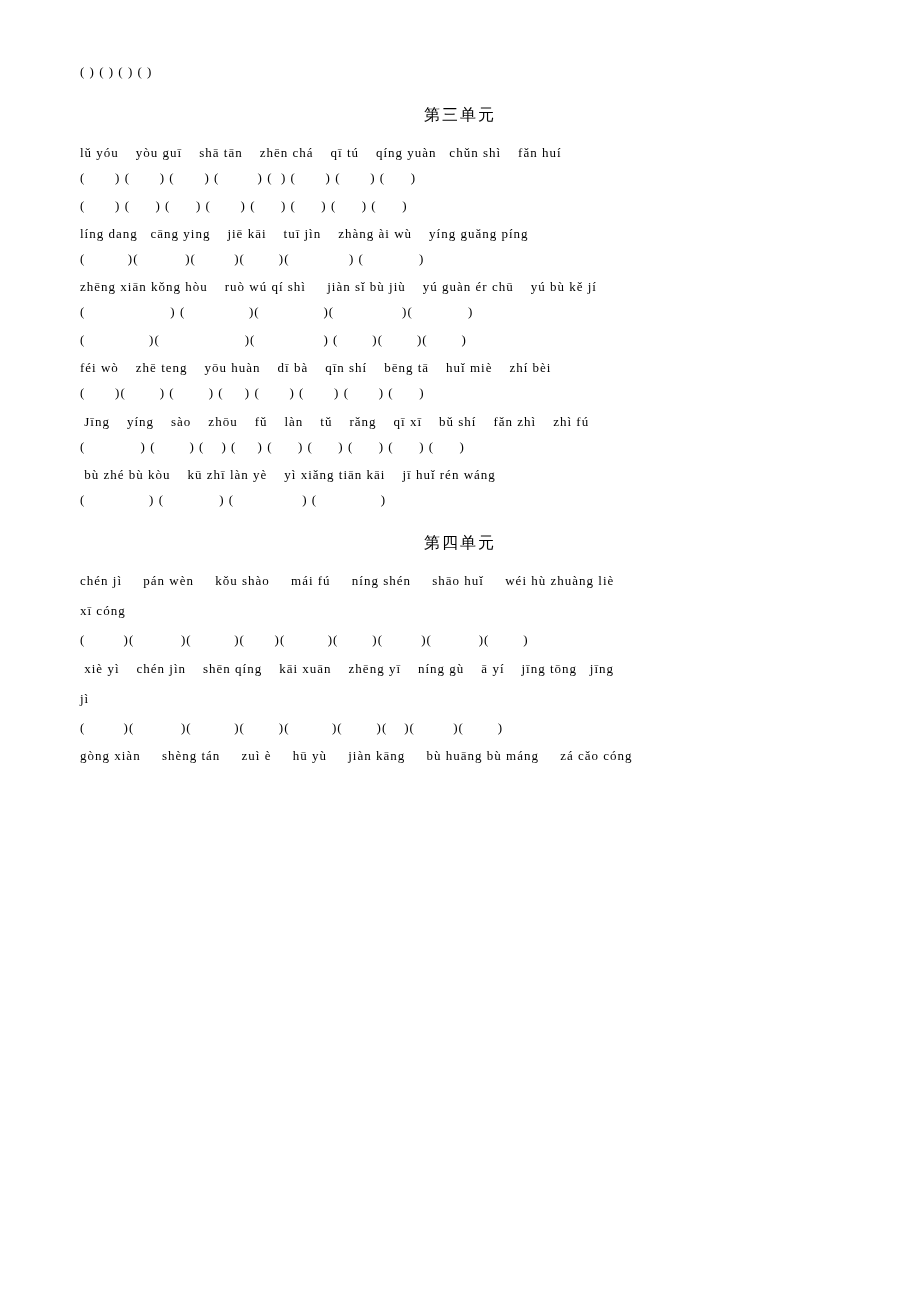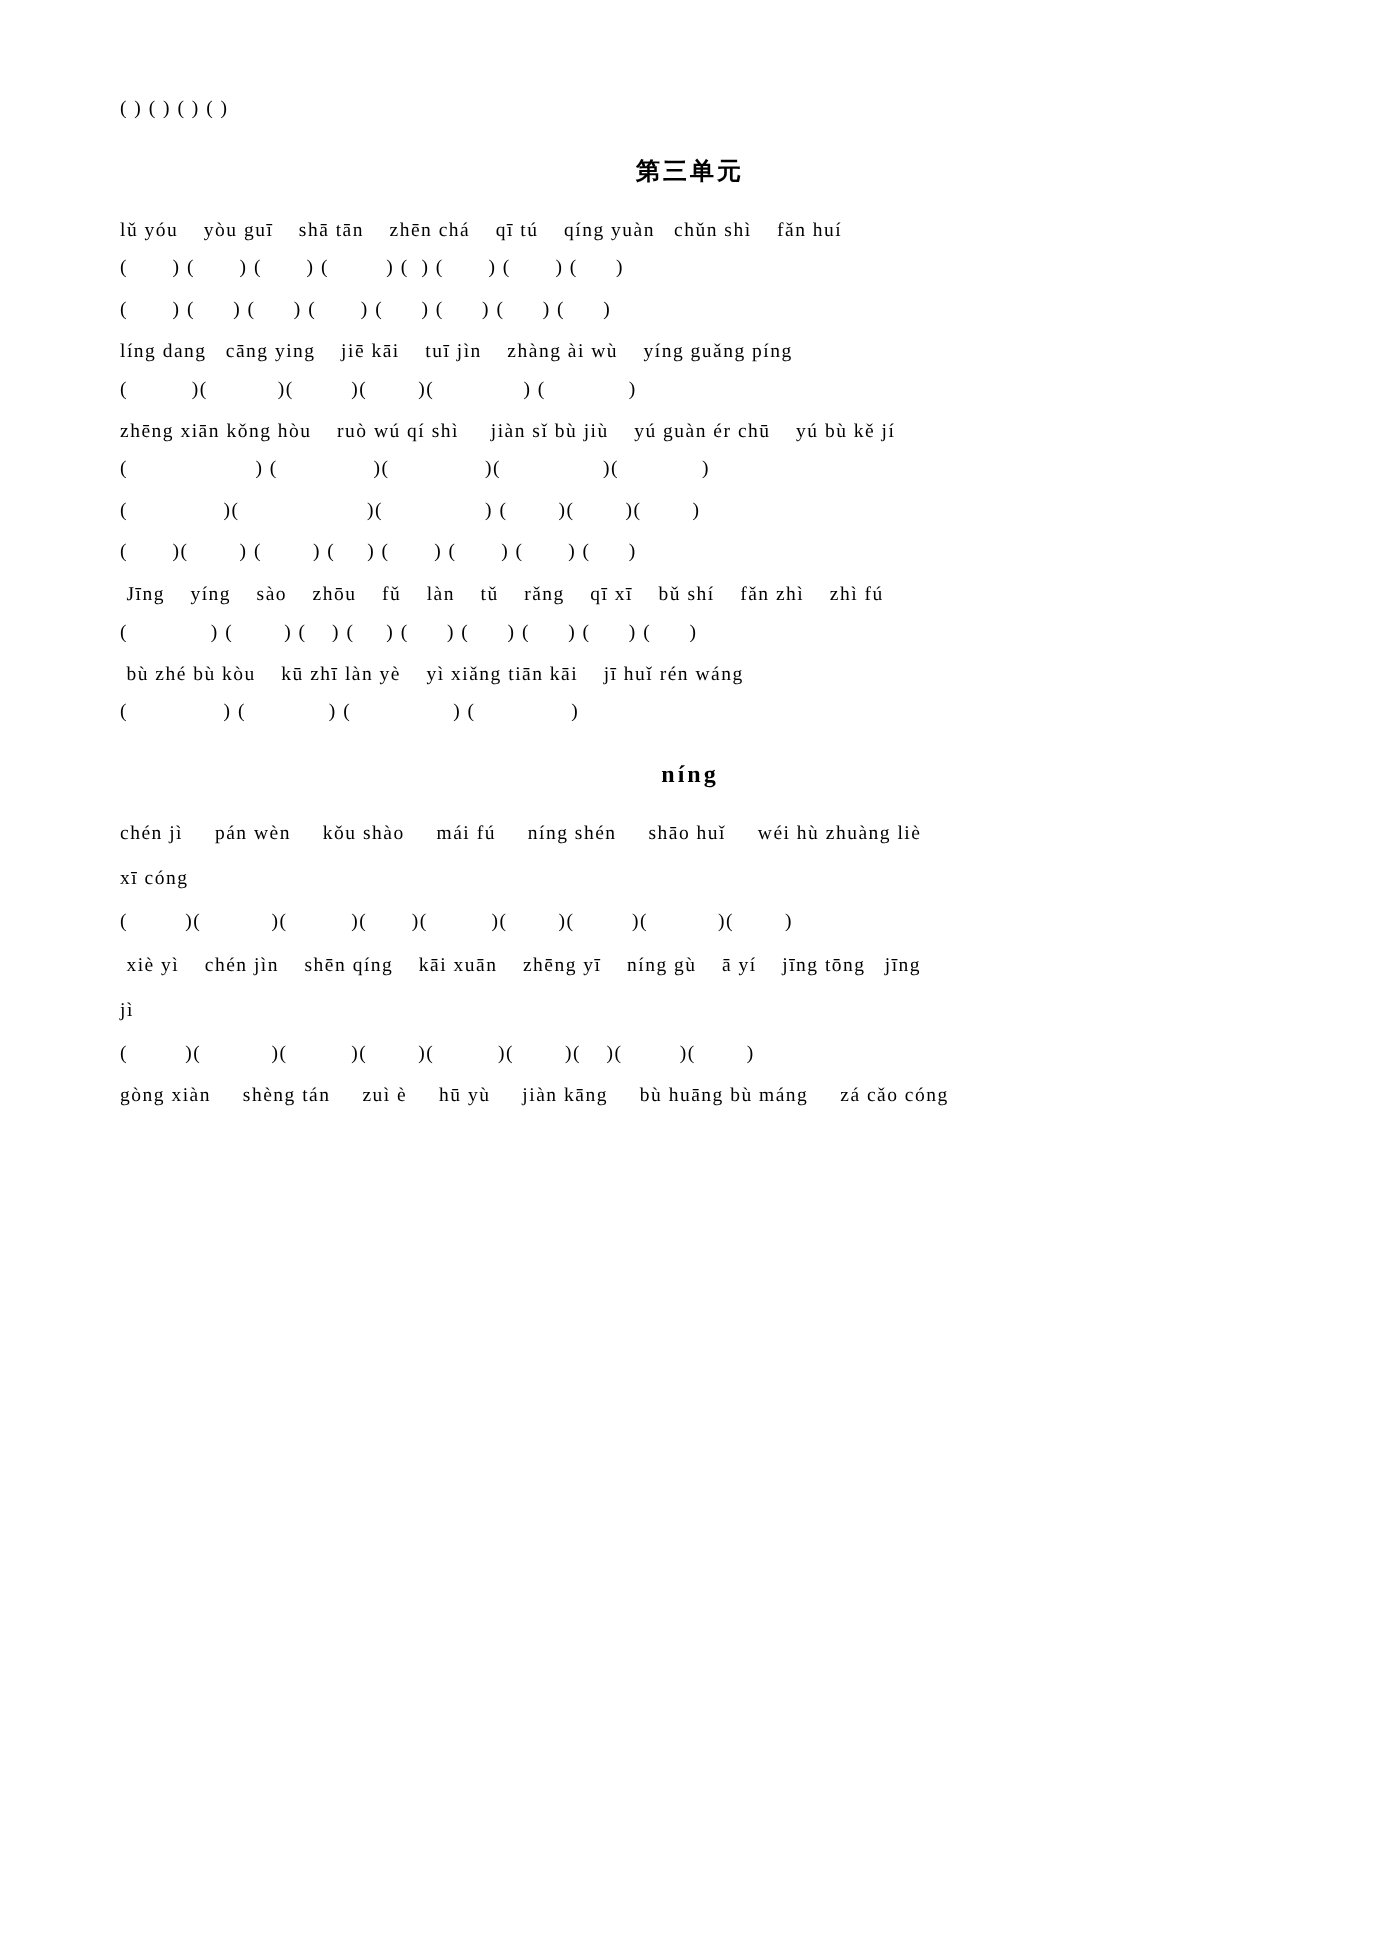--- a/index.html
+++ b/index.html
@@ -8,21 +8,21 @@
       font-family: "SimSun", "宋体", serif;
       font-size: 14px;
       color: #000;
       width: 920px;
       min-height: 1303px;
       padding: 60px 80px 60px 80px;
       line-height: 1.8;
     }
     .section-title {
       text-align: center;
-      font-weight: bold;
+      font-weight: normal;
       font-size: 16px;
       margin: 18px 0 10px 0;
       letter-spacing: 2px;
     }
     .content-block {
       margin-bottom: 4px;
     }
     .pinyin-line {
       font-size: 13px;
       letter-spacing: 1px;
@@ -72,36 +72,37 @@
   <div class="content-block">
     <div class="pinyin-line">zhēng xiān kǒng hòu &nbsp;&nbsp; ruò wú qí shì &nbsp;&nbsp;&nbsp; jiàn sǐ bù jiù &nbsp;&nbsp; yú guàn ér chū &nbsp;&nbsp; yú bù kě jí</div>
     <div class="bracket-line">(                    ) (               )(               )(                )(             )</div>
   </div>
 
   <div class="content-block">
     <div class="bracket-line">(               )(                    )(                ) (        )(        )(        )</div>
   </div>
 
   <div class="content-block">
+    <div class="pinyin-line">féi wò &nbsp;&nbsp; zhē teng &nbsp;&nbsp; yōu huàn &nbsp;&nbsp; dī bà &nbsp;&nbsp; qīn shí &nbsp;&nbsp; bēng tā &nbsp;&nbsp; huǐ miè &nbsp;&nbsp; zhí bèi</div>
     <div class="bracket-line">(       )(        ) (        ) (     ) (       ) (       ) (       ) (      )</div>
   </div>
 
   <div class="content-block">
     <div class="pinyin-line">&nbsp;Jīng &nbsp;&nbsp; yíng &nbsp;&nbsp; sào &nbsp;&nbsp; zhōu &nbsp;&nbsp; fǔ &nbsp;&nbsp; làn &nbsp;&nbsp; tǔ &nbsp;&nbsp; rǎng &nbsp;&nbsp; qī xī &nbsp;&nbsp; bǔ shí &nbsp;&nbsp; fǎn zhì &nbsp;&nbsp; zhì fú</div>
     <div class="bracket-line">(             ) (        ) (    ) (     ) (      ) (      ) (      ) (      ) (      )</div>
   </div>
 
 
   <div class="content-block">
     <div class="pinyin-line">&nbsp;bù zhé bù kòu &nbsp;&nbsp; kū zhī làn yè &nbsp;&nbsp; yì xiǎng tiān kāi &nbsp;&nbsp; jī huǐ rén wáng</div>
     <div class="bracket-line">(               ) (             ) (                ) (               )</div>
   </div>
 
 
-  <div class="section-title">níng</div>
+  <div class="section-title">第四单元</div>
 
   <div class="content-block">
     <div class="pinyin-line">chén jì &nbsp;&nbsp;&nbsp; pán wèn &nbsp;&nbsp;&nbsp; kǒu shào &nbsp;&nbsp;&nbsp; mái fú &nbsp;&nbsp;&nbsp; níng shén &nbsp;&nbsp;&nbsp; shāo huǐ &nbsp;&nbsp;&nbsp; wéi hù zhuàng liè</div>
   </div>
 
   <div class="content-block">
     <div class="pinyin-line">xī cóng</div>
   </div>
 
   <div class="content-block">

